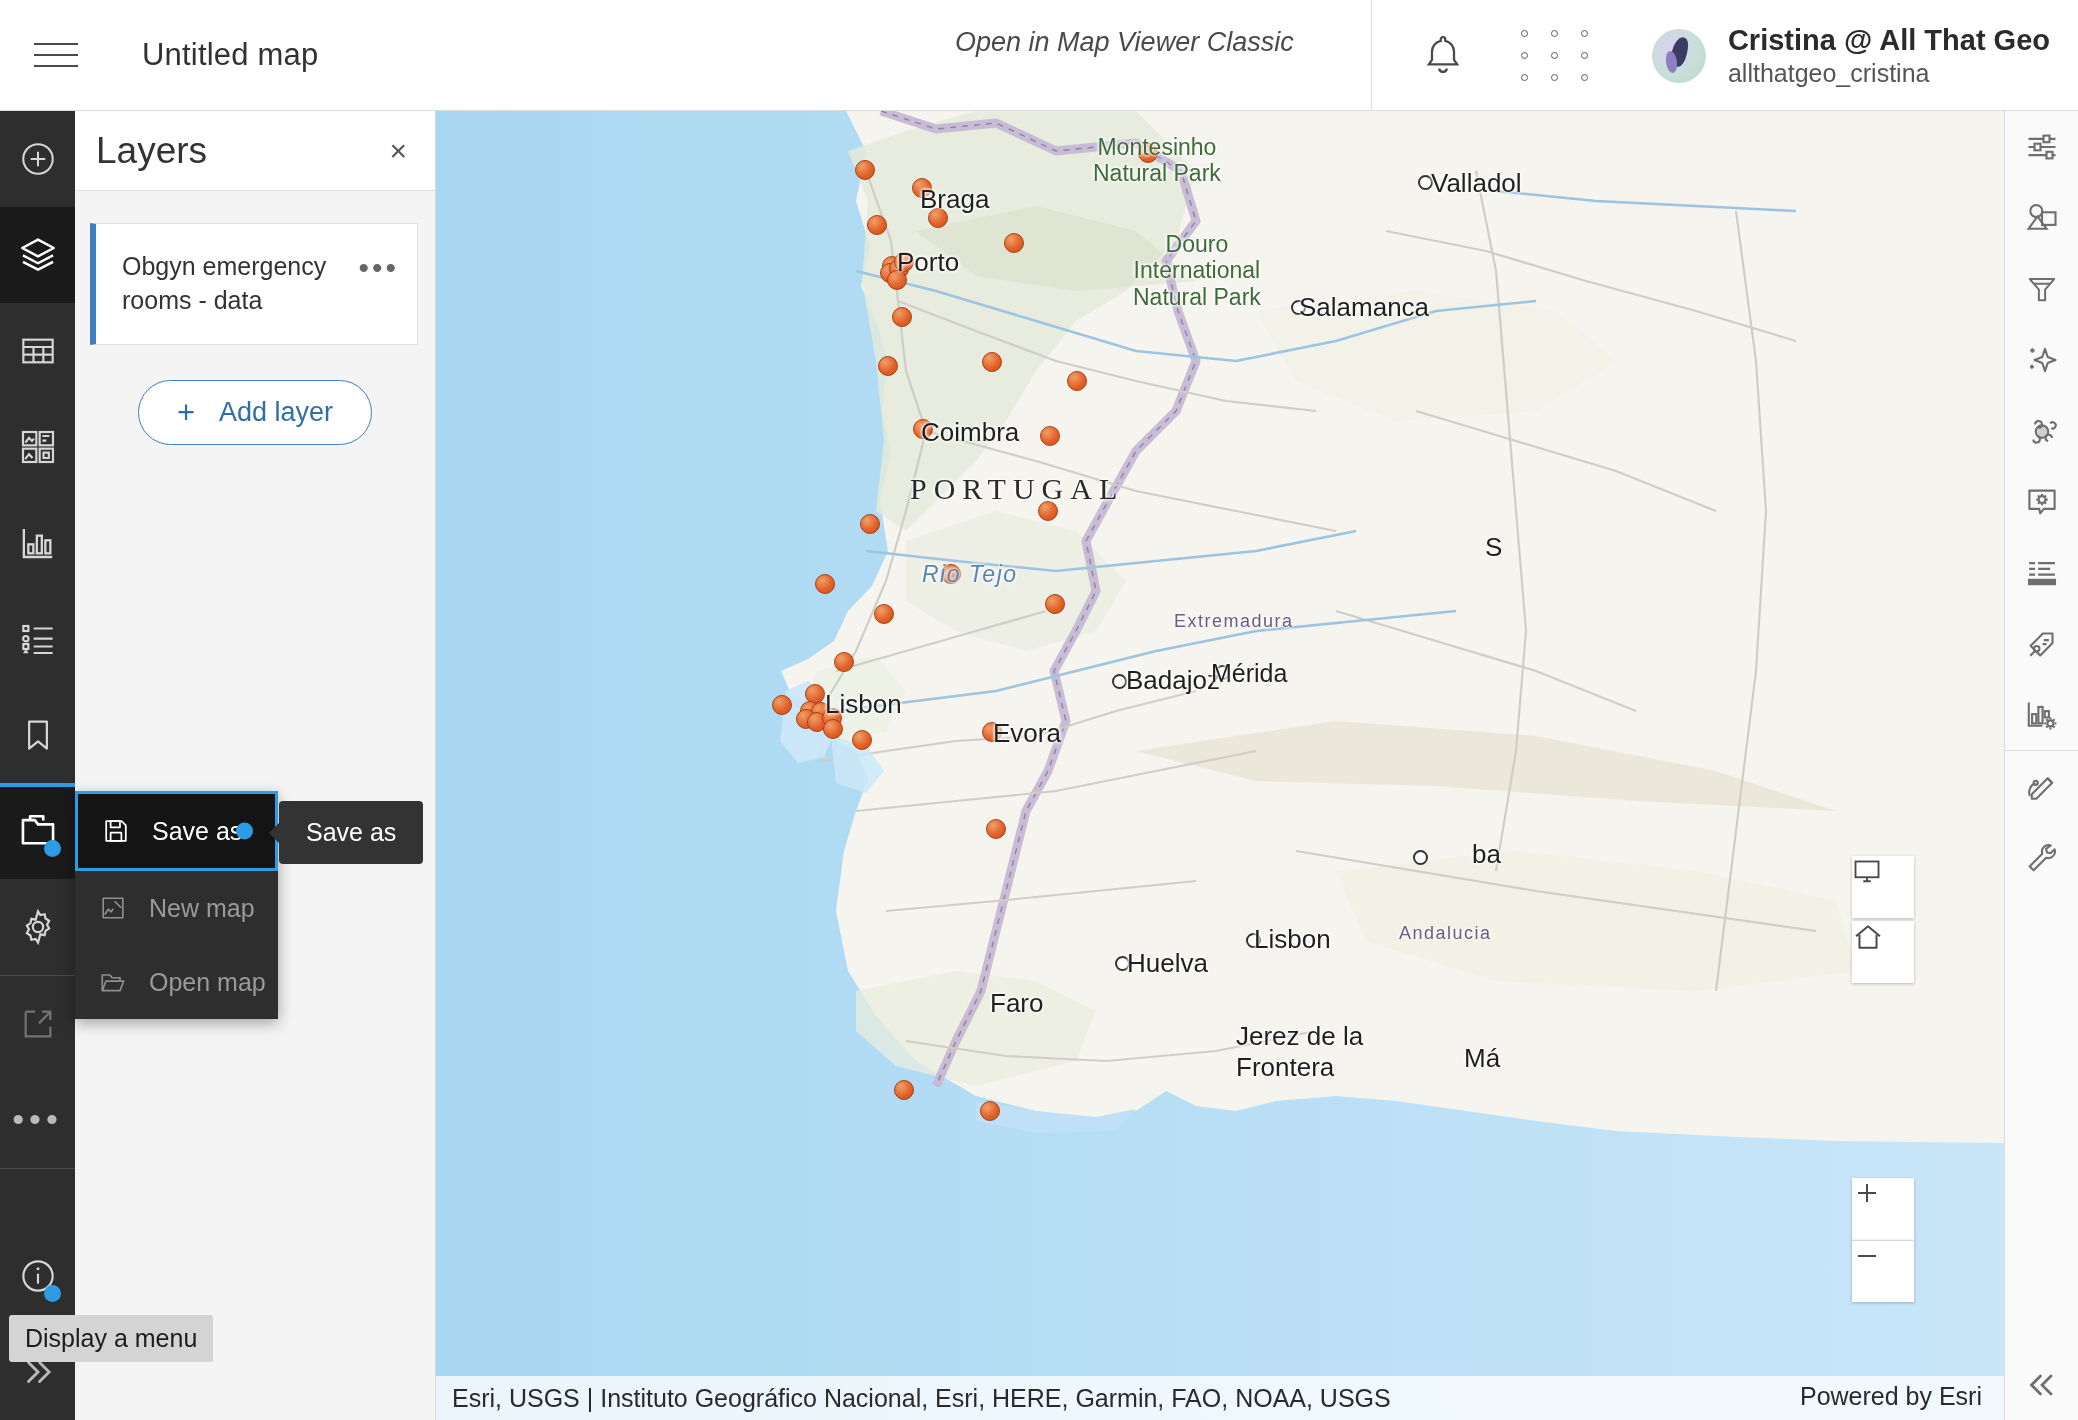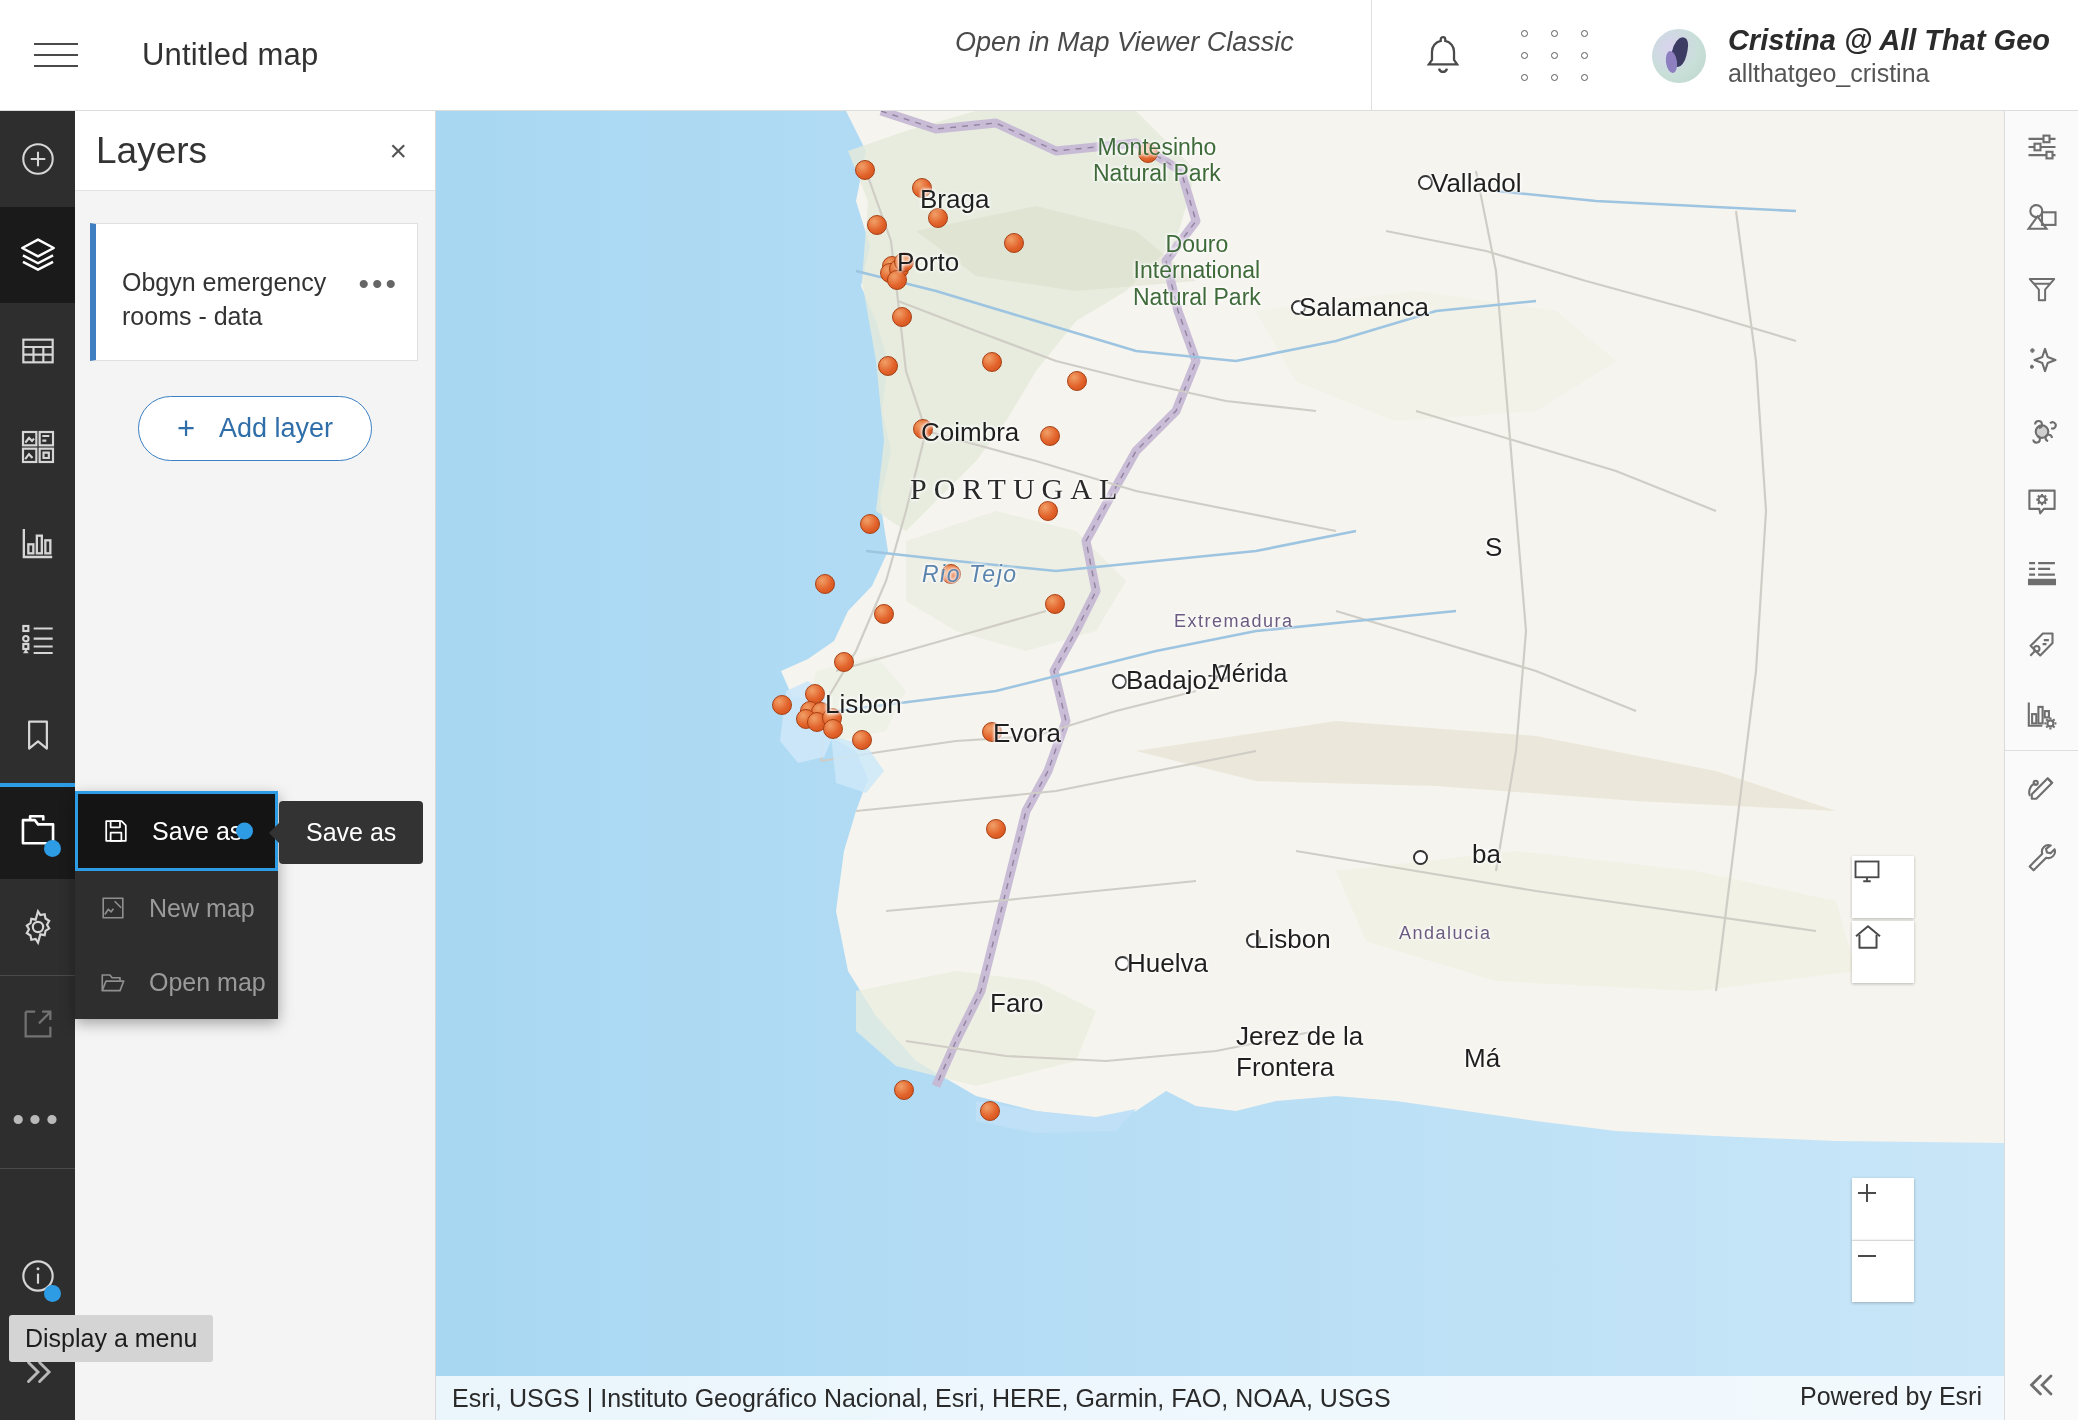--- a/index.html
+++ b/index.html
@@ -54,21 +54,21 @@
     content: ""; position: absolute; left: 20px; top: 8px;
     width: 15px; height: 30px; border-radius: 60% 40% 50% 50%;
     background: #3b3b63; transform: rotate(12deg);
   }
   .avatar::after {
     content: ""; position: absolute; left: 14px; top: 22px;
     width: 11px; height: 22px; border-radius: 50%;
     background: #8d7fc0; transform: rotate(-8deg);
   }
   .user-block { margin-left: 22px; line-height: 1.25; }
-  .user-name { font-size: 29px; font-weight: 700; color: #2b2b2b; white-space: nowrap; font-style: italic; }
+  .user-name { font-size: 29px; font-weight: 700; color: #2b2b2b; white-space: nowrap; }
   .user-handle { font-size: 25px; color: #555; white-space: nowrap; }
 
   
   .rail {
     position: absolute; left: 0; top: 111px; width: 75px; height: 1309px;
     background: #2e2e2e; display: flex; flex-direction: column;
   }
   .rail-btn {
     height: 96px; display: flex; align-items: center; justify-content: center;
     position: relative; cursor: pointer; color: #d6d6d6;
@@ -93,21 +93,21 @@
   }
   .panel-head {
     height: 80px; background: #fff; display: flex; align-items: center;
     justify-content: space-between; padding: 0 22px 0 21px;
     border-bottom: 1px solid #e2e2e2;
   }
   .panel-title { font-size: 37px; color: #333; }
   .panel-close { font-size: 30px; color: #555; cursor: pointer; line-height: 1; padding: 6px; }
   .layer-card {
     margin: 32px 17px 0 15px; background: #fff; border: 1px solid #e0e0e0;
-    border-left: 6px solid #3f7fc1; padding: 42px 18px 26px 26px;
+    border-left: 6px solid #3f7fc1; padding: 26px 18px 26px 26px;
     display: flex; align-items: flex-start; justify-content: space-between;
     cursor: pointer;
   }
   .layer-name { font-size: 25px; color: #333; line-height: 1.35; max-width: 230px; }
   .layer-more { font-size: 30px; color: #666; letter-spacing: 3px; line-height: 0.8; padding-top: 6px; cursor: pointer; }
   .add-layer {
     display: block; margin: 35px auto 0; padding: 16px 38px;
     border: 1.5px solid #3b7fc4; border-radius: 40px; background: #fff;
     color: #2f6ea8; font-size: 27px; font-family: inherit; cursor: pointer;
     display: flex; align-items: center; gap: 24px;

